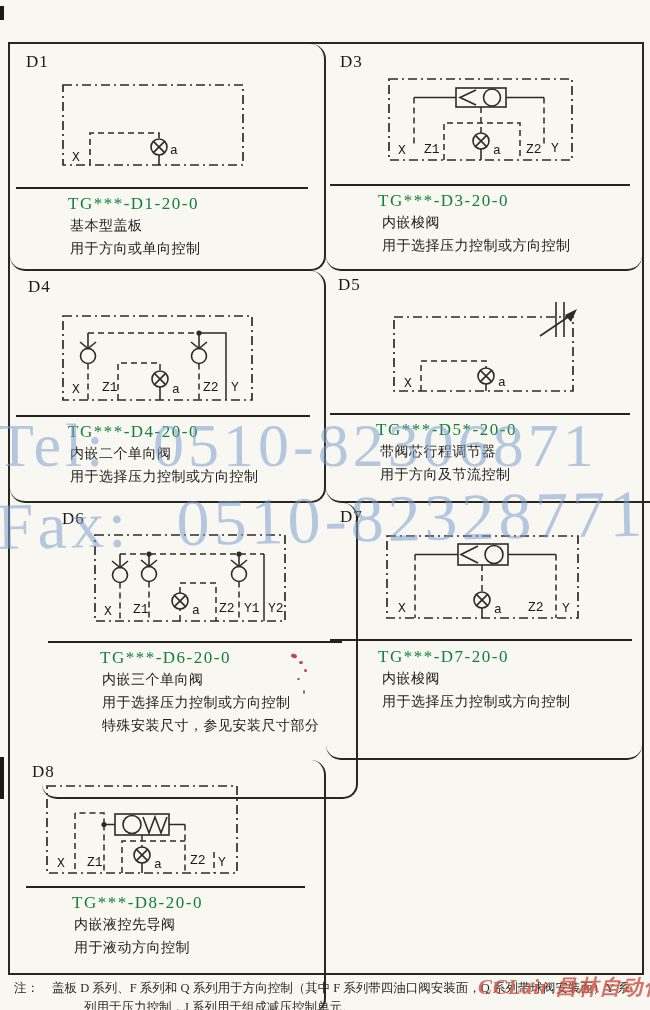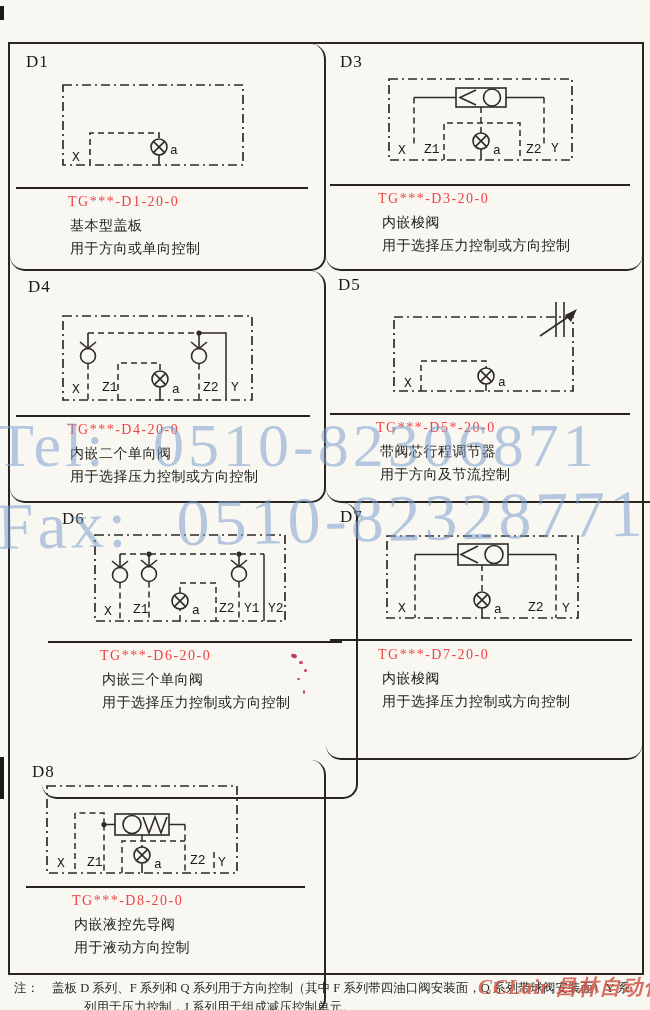--- a/index.html
+++ b/index.html
@@ -21,21 +21,21 @@
   .cell{position:absolute;box-sizing:border-box;border-radius:15px;}
   .b-r{border-right:2px solid #2a2723;}
   .b-b{border-bottom:2px solid #2a2723;}
   .cell-label{
     position:absolute;font-family:"Liberation Serif", serif;
     font-size:17px;color:#1b1916;letter-spacing:1px;
   }
   .sep{position:absolute;height:2px;background:#26231f;}
   .model{
     position:absolute;font-family:"Liberation Serif", serif;
-    font-size:14px;letter-spacing:1.5px;color:#ef4444;white-space:nowrap;
+    font-size:17px;letter-spacing:1.5px;color:#15803d;white-space:nowrap;
   }
   .desc{
     position:absolute;font-family:"Liberation Serif", serif;
     font-size:14px;letter-spacing:0.5px;color:#23211d;white-space:nowrap;
   }
   .note{
     position:absolute;font-family:"Liberation Serif", serif;
     font-size:12.5px;color:#2a2824;white-space:nowrap;
   }
   .wm-blue{
@@ -224,20 +224,21 @@
         <text x="41" y="80">Z1</text>
         <text x="100" y="81" font-size="15">a</text>
         <text x="127" y="79">Z2</text>
         <text x="152" y="79">Y1</text>
         <text x="176" y="79">Y2</text>
       </svg>
       <div class="sep" style="left:6px;top:138px;width:294px;"></div>
       <div class="model" style="left:58px;top:145px;">TG***-D6-20-0</div>
       <div class="desc" style="left:60px;top:168px;">内嵌三个单向阀</div>
       <div class="desc" style="left:60px;top:191px;">用于选择压力控制或方向控制</div>
+      <div class="desc" style="left:60px;top:214px;">特殊安装尺寸，参见安装尺寸部分</div>
     </div>
 
     <div class="cell b-b" style="left:316px;top:459px;width:316px;height:257px;">
       <div class="cell-label" style="left:14px;top:4px;">D7</div>
       <svg style="left:58px;top:31px;" width="197" height="87" viewBox="0 0 197 87">
         <rect x="3" y="2" width="191" height="82" fill="none" stroke="#2e2b27" stroke-width="1.7" stroke-dasharray="9 4 2 4"></rect>
         <g stroke="#2e2b27" stroke-width="1.6" fill="none">
           <rect x="74" y="10" width="50" height="21"></rect>
           <circle cx="110" cy="20.5" r="9"></circle>
           <path d="M94 12 L77 20.5 L94 29"></path>

